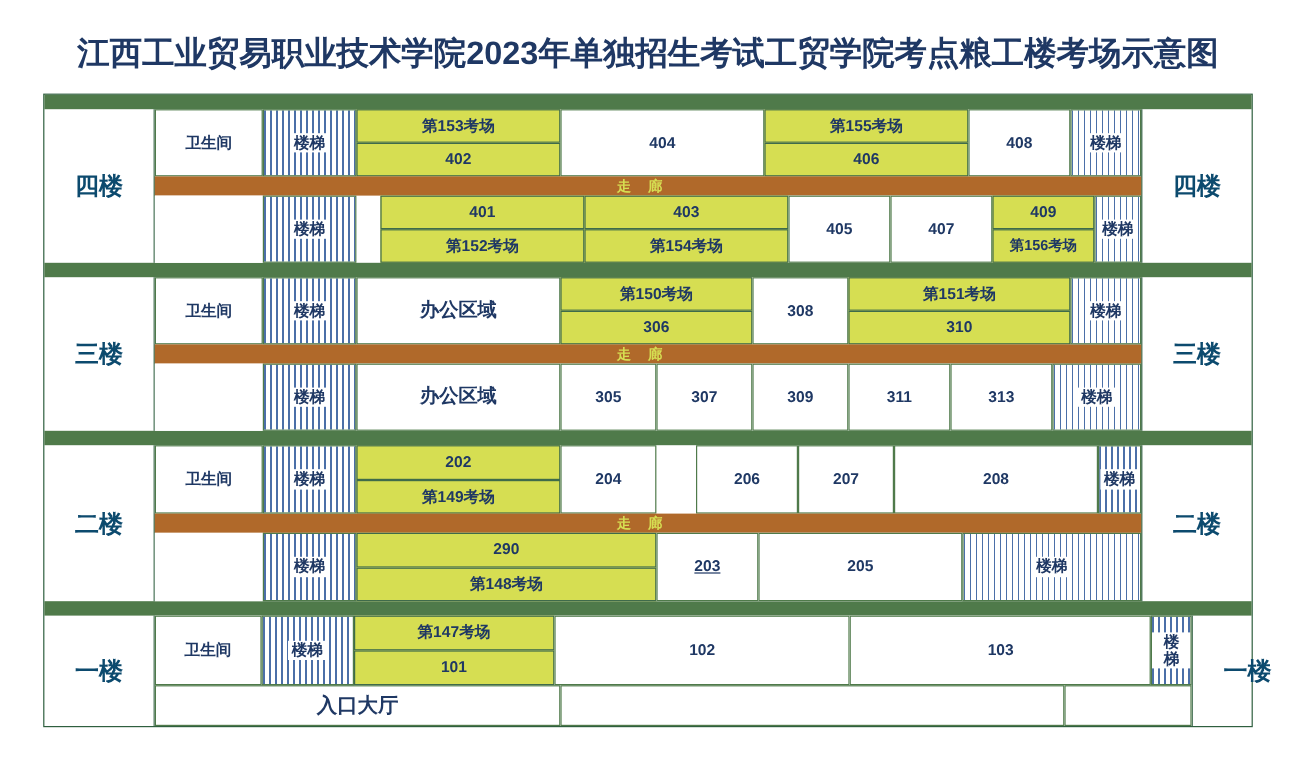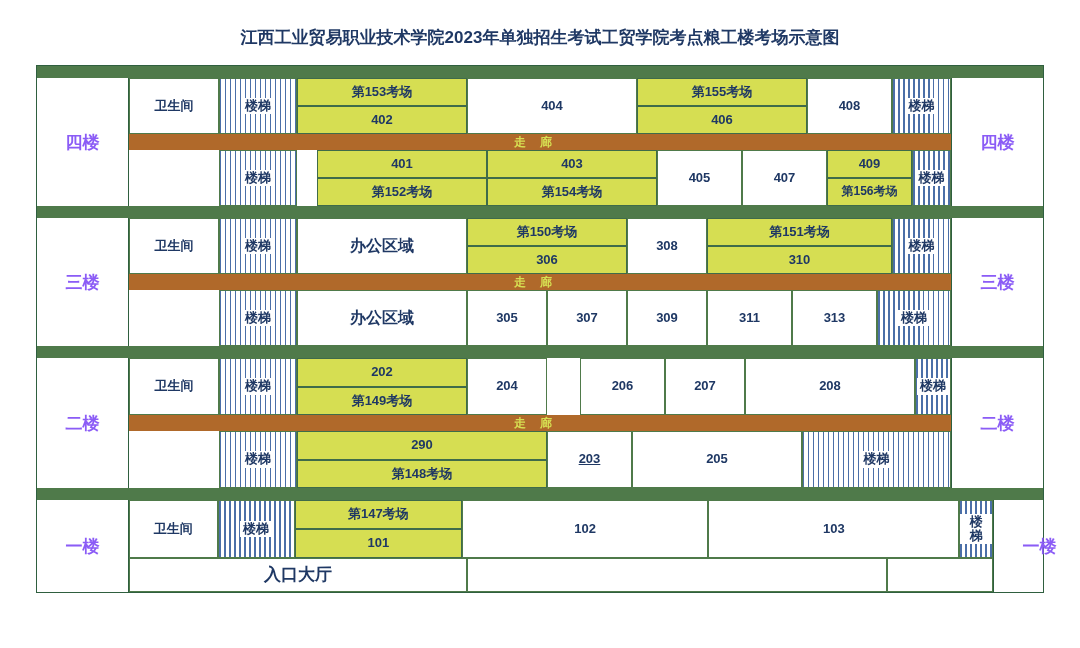--- a/index.html
+++ b/index.html
@@ -15,21 +15,21 @@
     overflow: hidden;
   }
   .page {
     position: relative;
     width: 1080px;
     height: 648px;
     box-sizing: border-box;
   }
   .title {
     text-align: center;
-    font-size: 17px;
+    font-size: 27px;
     font-weight: bold;
     color: #1f3864;
     letter-spacing: 0px;
     padding-top: 26px;
     padding-bottom: 16px;
     font-family: "Liberation Sans", sans-serif;
   }
   .plan {
     position: relative;
     margin: 0 auto;
@@ -48,23 +48,23 @@
     height: 12px;
     background: #4f7a4a;
     width: 100%;
   }
   .label-col {
     width: 92px;
     flex: 0 0 92px;
     display: flex;
     align-items: center;
     justify-content: center;
-    font-size: 17px;
-    font-weight: bold;
-    color: #8b5cf6;
+    font-size: 20px;
+    font-weight: bold;
+    color: #0c4a6e;
     border-right: 1px solid #2f5f3f;
     box-sizing: border-box;
   }
   .label-col.right {
     border-right: none;
     border-left: 1px solid #2f5f3f;
   }
   .body-col {
     flex: 1 1 auto;
     position: relative;

